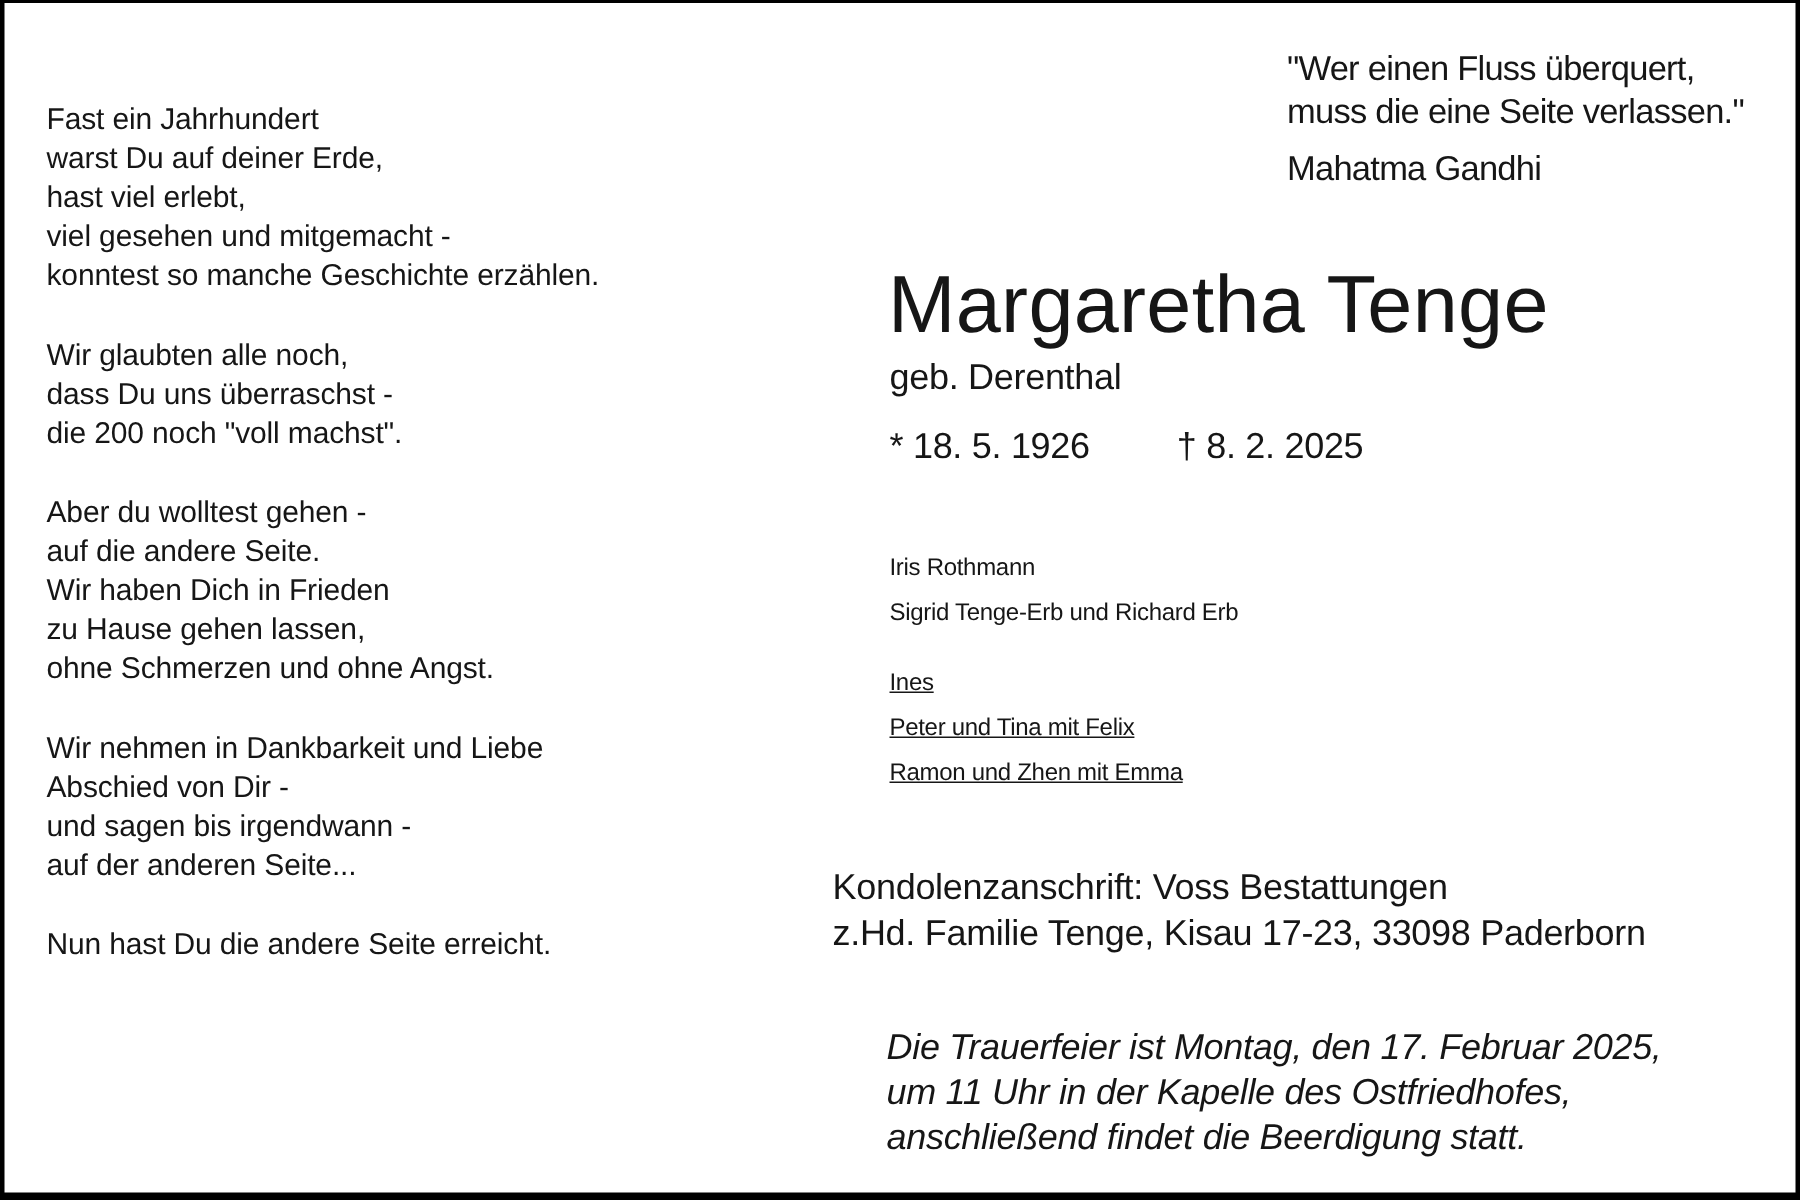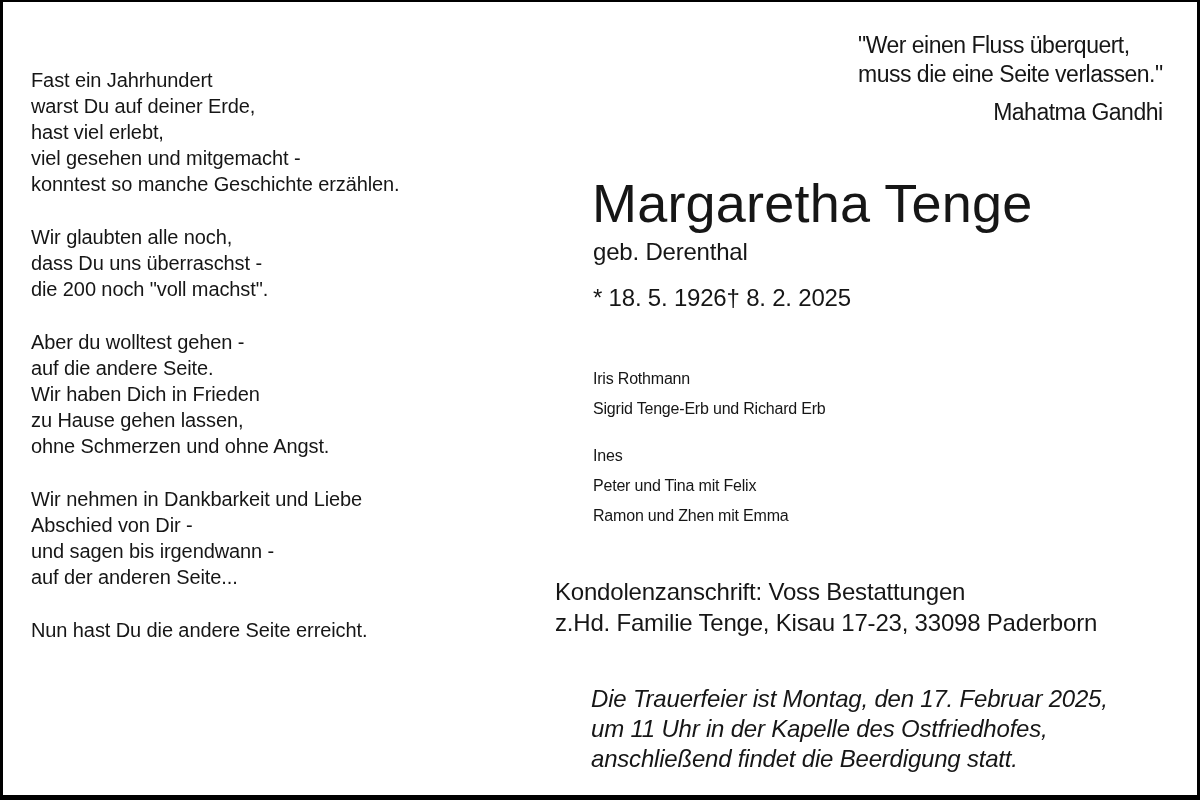--- a/index.html
+++ b/index.html
@@ -45,21 +45,20 @@
     font-size: 23px;
     line-height: 29px;
     letter-spacing: -0.5px;
   }
   .quote-text {
     margin: 0;
     white-space: pre-line;
   }
   .quote-attribution {
     margin: 9px 0 0 0;
-    text-align: right;
   }
 
   
   .name {
     position: absolute;
     left: 588px;
     top: 168px;
     margin: 1px;
     font-size: 54px;
     line-height: 64px;
@@ -78,36 +77,37 @@
   }
   .dates {
     position: absolute;
     left: 590px;
     top: 281px;
     margin: 0;
     font-size: 24px;
     line-height: 30px;
     letter-spacing: -0.2px;
     display: flex;
+    gap: 58px;
   }
 
   
   .mourners {
     position: absolute;
     left: 590px;
     top: 362px;
     font-size: 16px;
     line-height: 30px;
     letter-spacing: -0.2px;
   }
   .mourners p {
     margin: 0 0 17px 0;
     white-space: pre-line;
   }
-  .mourners p:last-child { margin-bottom: 0; }
+  .mourners p:last-child { margin-bottom: 0; text-decoration: underline; }
 
   
   .condolence {
     position: absolute;
     left: 552px;
     top: 574px;
     margin: 0;
     font-size: 24px;
     line-height: 31px;
     letter-spacing: -0.2px;

